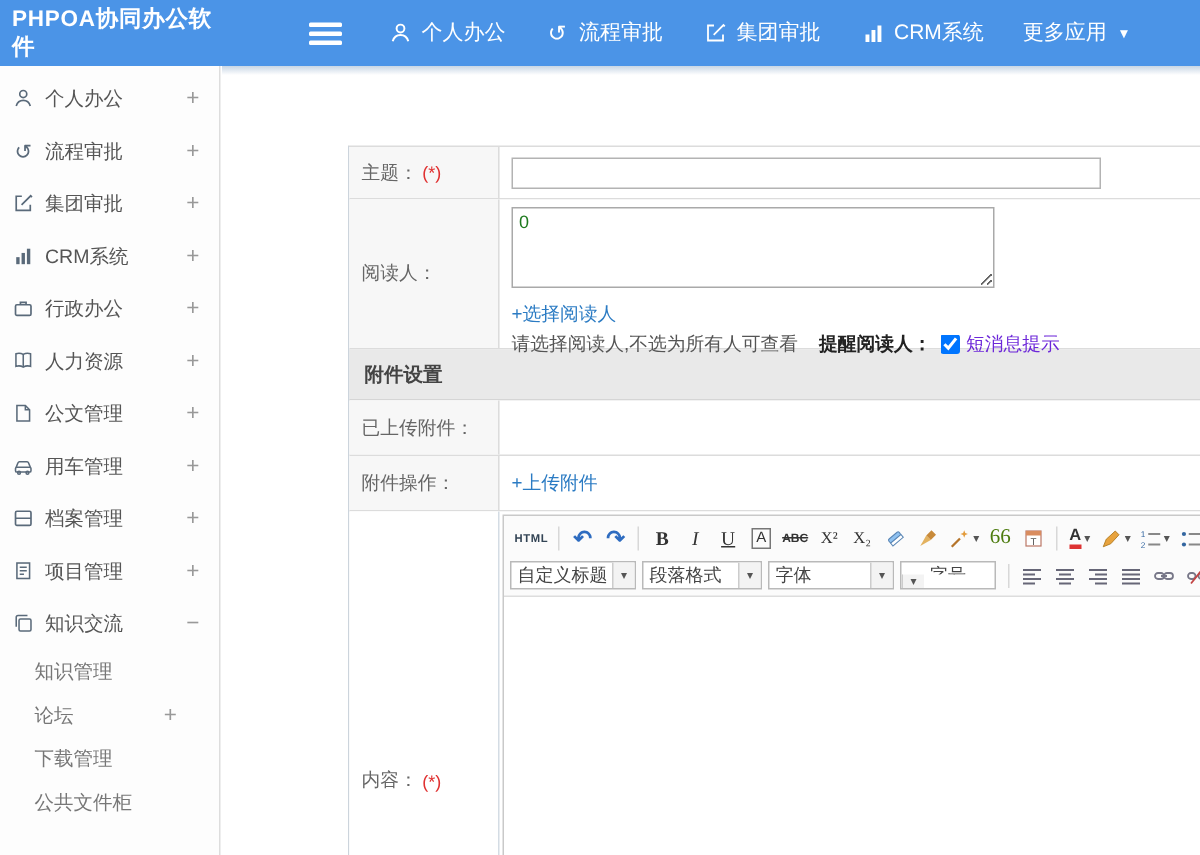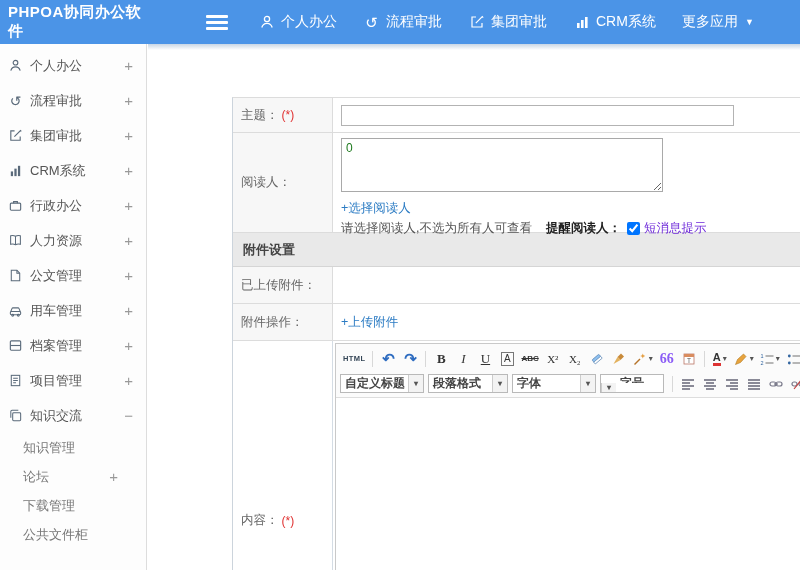--- a/index.html
+++ b/index.html
@@ -82,25 +82,25 @@
     align-items:center; justify-content:center; font-size:12px; color:#333; cursor:pointer;
     border:1px solid transparent; border-radius:2px; white-space:nowrap; }
   .tsep { width:1px; height:16px; background:#d8d8d8; margin:0 4px; flex:0 0 1px; }
   .t-html { font-size:7.5px; font-weight:bold; color:#345; letter-spacing:.4px; }
   .t-blue { color:#2e6cc0; font-size:15px; font-weight:bold; }
   .t-serif { font-family:"Liberation Serif", serif; font-size:13px; }
   .t-b { font-weight:bold; } .t-i { font-style:italic; } .t-u { text-decoration:underline; }
   .t-box { border:1px solid #777; font-size:10px; padding:0 2px; line-height:12px; }
   .t-abc { font-size:8px; font-weight:bold; text-decoration:line-through; }
   .t-xs { font-size:11px; font-family:"Liberation Serif", serif; }
-  .t-quote { font-family:"Liberation Serif", serif; font-weight:bold; font-size:14px; color:#8b5cf6; }
+  .t-quote { font-family:"Liberation Serif", serif; font-weight:normal; font-size:14px; color:#4d7c0f; }
   .t-fc { font-size:11px; font-weight:bold; border-bottom:3px solid #d33; line-height:11px; }
   .t-caret { font-size:8px; color:#555; margin-left:2px; }
   .tsel { display:flex; align-items:center; height:19px; border:1px solid #b9b9b9; background:#fff;
-    margin-right:4px; font-size:12px; color:#444; cursor:pointer; flex:0 0 auto;font-weight:bold; }
+    margin-right:4px; font-size:12px; color:#444; cursor:pointer; flex:0 0 auto; }
   .tsel .txt { flex:1; padding:0 4px; overflow:hidden; white-space:nowrap; }
   .tsel .car { width:15px; align-self:stretch; border-left:1px solid #ccc; background:#f3f3f3;
     display:flex; align-items:center; justify-content:center; font-size:8px; color:#555; }
   .w1{width:84px;} .w2{width:80px;} .w3{width:84px;} .w4{width:64px;flex-direction:column;}
   .ebody { flex:1; background:#fff; }
   svg { display:block; }
 </style>
 </head>
 <body>
 

